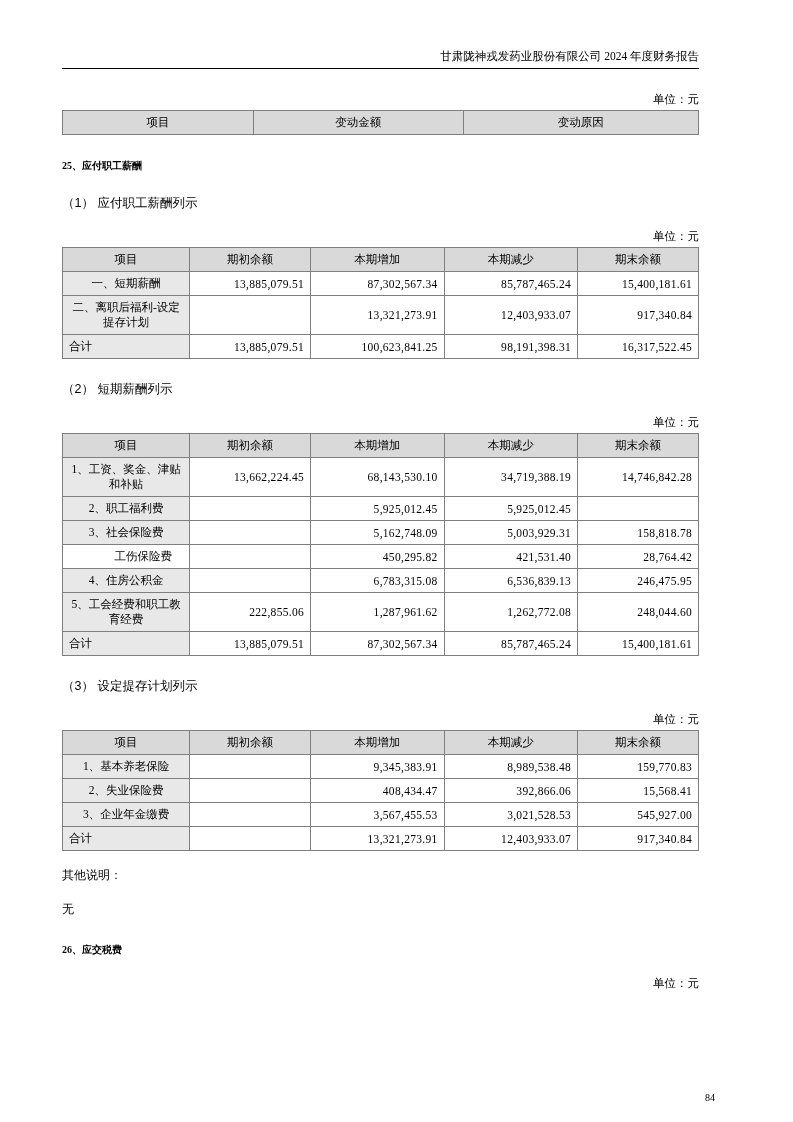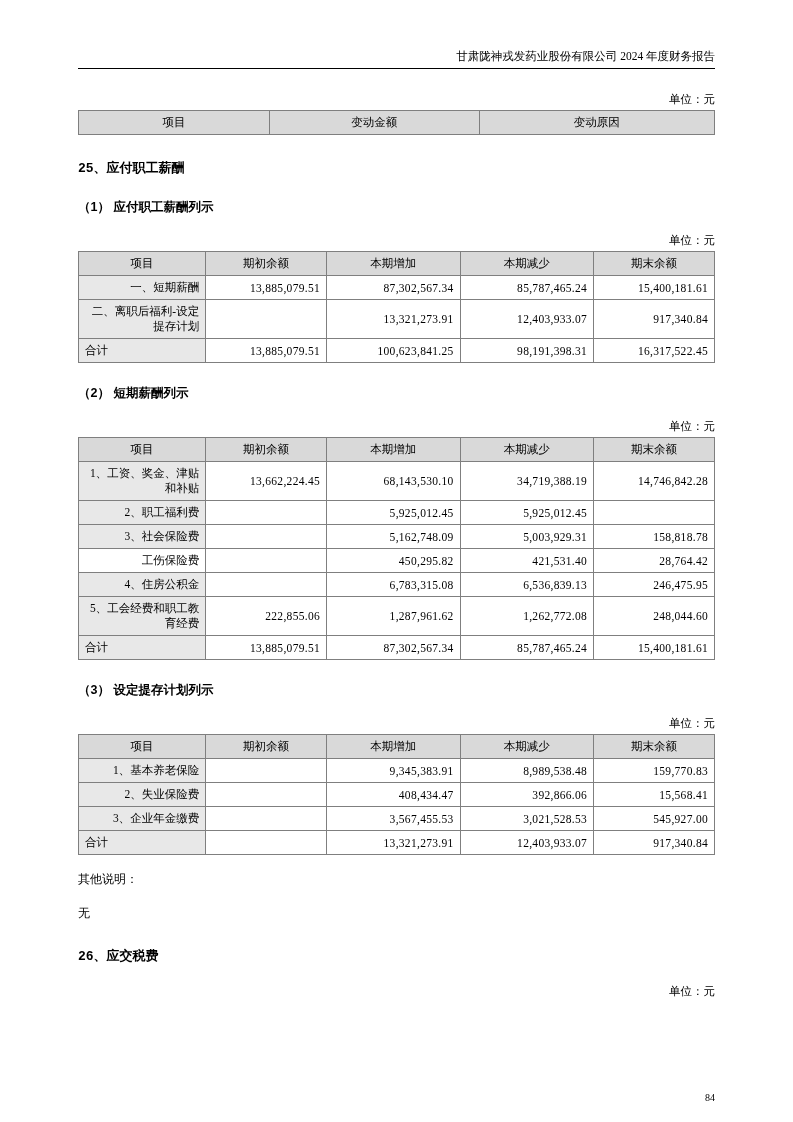--- a/index.html
+++ b/index.html
@@ -14,21 +14,21 @@
   .page {
     position: relative;
     width: 793px;
     height: 1122px;
     margin: 0 auto;
     background: #ffffff;
     box-sizing: border-box;
   }
   .content {
     position: absolute;
-    left: 78px;
+    left: 62px;
     top: 48px;
     width: 637px;
   }
   .header-line {
     text-align: right;
     font-size: 11.5px;
     line-height: 16px;
     padding-bottom: 4px;
   }
   .header-rule {
@@ -57,38 +57,38 @@
     background: #d9d9d9;
     text-align: center;
   }
   td.num {
     text-align: right;
     font-family: "Liberation Serif", "DejaVu Serif", serif;
     letter-spacing: 0.3px;
   }
   td.lbl {
     background: #e8e8e8;
-    text-align: right;
+    text-align: center;
   }
   td.lbl.plain {
     background: #ffffff;
   }
   td.total {
     background: #e8e8e8;
     text-align: left;
   }
   .sec-title {
-    font-family: Liberation Mono, monospace;
+    font-family: Liberation Serif, serif;
     font-weight: bold;
-    font-size: 13px;
+    font-size: 10px;
     margin: 24px 0 18px 0;
   }
   .sub-title {
     font-family: "Liberation Sans", sans-serif;
-    font-weight: bold;
+    font-weight: normal;
     font-size: 12.5px;
     margin: 22px 0 16px 0;
   }
   .note-text {
     font-size: 12px;
     line-height: 20px;
     margin: 14px 0 0 0;
   }
   .page-number {
     position: absolute;

